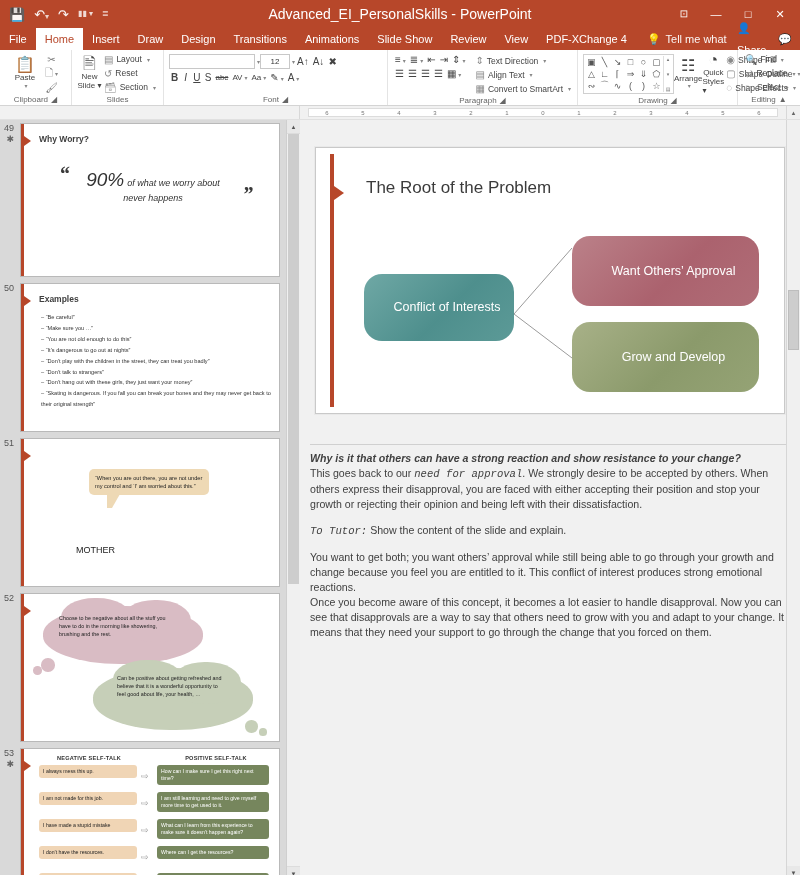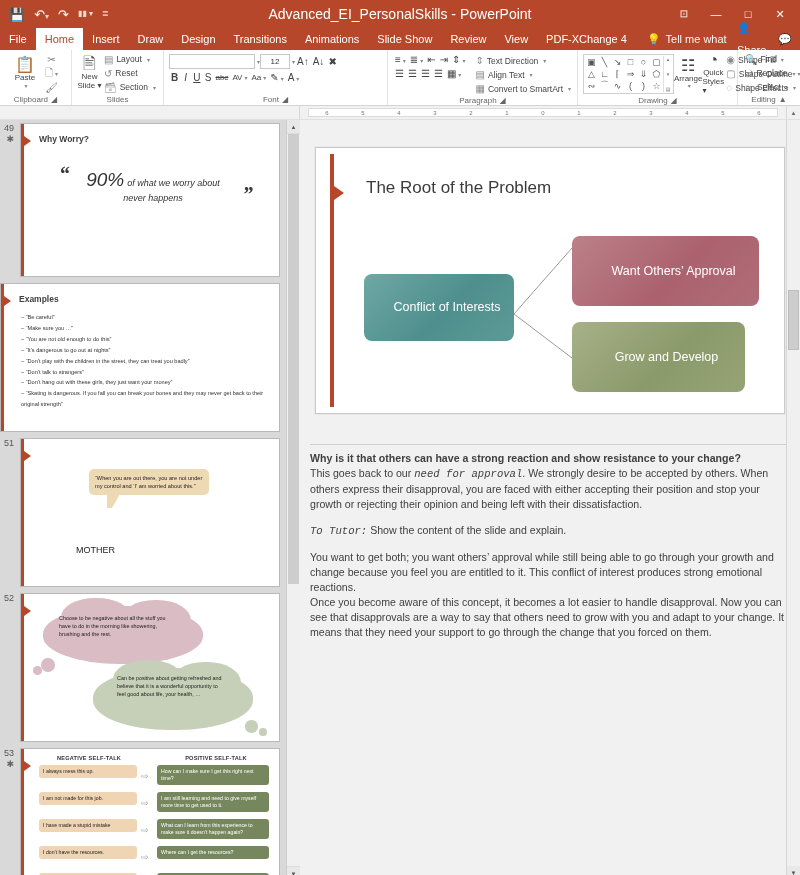--- a/index.html
+++ b/index.html
@@ -132,37 +132,37 @@
   .slidewrap { height:320px; display:flex; align-items:center; justify-content:center; position:relative; }
   .mainslide {
     width:470px; height:267px; background:#fff; border:1px solid #c9c9c9;
     position:relative; box-shadow:0 0 0 1px rgba(0,0,0,.03);
   }
   .m-bar { position:absolute; left:14px; top:6px; bottom:6px; width:4px; background:#b7472a; }
   .m-arrow { position:absolute; left:18px; top:38px; width:0; height:0;
              border-left:10px solid #b7472a; border-top:7px solid transparent; border-bottom:7px solid transparent; }
   .m-title { position:absolute; left:50px; top:30px; font-size:17px; color:#3b3b3b; }
   .node {
-    position:absolute; border-radius:8px; color:#fff; display:flex;
+    position:absolute; border-radius:18px; color:#fff; display:flex;
     align-items:center; justify-content:center; text-align:center; font-size:12.5px;padding-left:16px;
   }
   .node.teal   { left:48px;  top:126px; width:150px; height:67px;
                  background:linear-gradient(135deg,#6fa8a5 0%,#4e8f8d 55%,#5c9a97 100%); }
   .node.rose   { left:256px; top:88px;  width:187px; height:70px;
                  background:linear-gradient(135deg,#bb8189 0%,#ab626e 55%,#b06d77 100%); }
-  .node.olive  { left:256px; top:174px; width:173px; height:70px;
+  .node.olive  { left:256px; top:174px; width:187px; height:70px;
                  background:linear-gradient(135deg,#a8b188 0%,#8b9a6b 55%,#95a375 100%); }
   .connector { position:absolute; left:198px; top:88px; width:60px; height:157px; }
   
   .noteswrap { flex:1; background:#f1f1f1; padding:4px 10px 0 10px; position:relative; }
   .notesdiv { height:1px; background:#d0d0d0; margin:0 0 6px 0; }
   .notes { font-size:10.6px; color:#404040; line-height:1.42; }
   .notes p { margin-bottom:0; }
   .notes .gap { height:11px; }
-  .notes b { font-weight:bold; }
+  .notes b { font-weight:bold;font-style:italic; }
   .notes i { font-style:italic;font-family:Liberation Mono, monospace; }
   .editor-scroll { position:absolute; right:0; top:0; bottom:0; width:14px; background:#f0f0f0; border-left:1px solid #d6d6d6; }
   .editor-scroll .arrow { height:14px; text-align:center; font-size:6px; color:#555; line-height:14px; background:#e8e8e8; }
   .editor-scroll .arrow.bot { position:absolute; bottom:0; left:0; right:0; }
   .editor-scroll .ebar { position:absolute; left:1px; right:1px; top:170px; height:60px; background:#cdcdcd; border:1px solid #bdbdbd; }
 </style>
 </head>
 <body>
 
 <div class="titlebar">
@@ -453,20 +453,23 @@
           <div class="qmark" style="right:26px;top:58px">”</div>
           <div class="s49quote">
             <span class="pct">90%</span>
             <span class="sm">of what we worry about</span><br>
             <span class="sm">never happens</span>
           </div>
         </div>
       </div>
 
       <div class="thumb" style="height:155px">
+        <div class="thumbnum">
+          <span>50</span>
+        </div>
         <div class="thumbslide">
           <div class="sbar"></div>
           <div class="sarrow"></div>
           <div class="stitle">Examples</div>
           <div class="s50list" id="s50list">
               <div>“Be careful”</div>
               <div>“Make sure you …”</div>
               <div>“You are not old enough to do this”</div>
               <div>“It’s dangerous to go out at nights”</div>
               <div>“Don’t play with the children in the street, they can treat you badly”</div>

